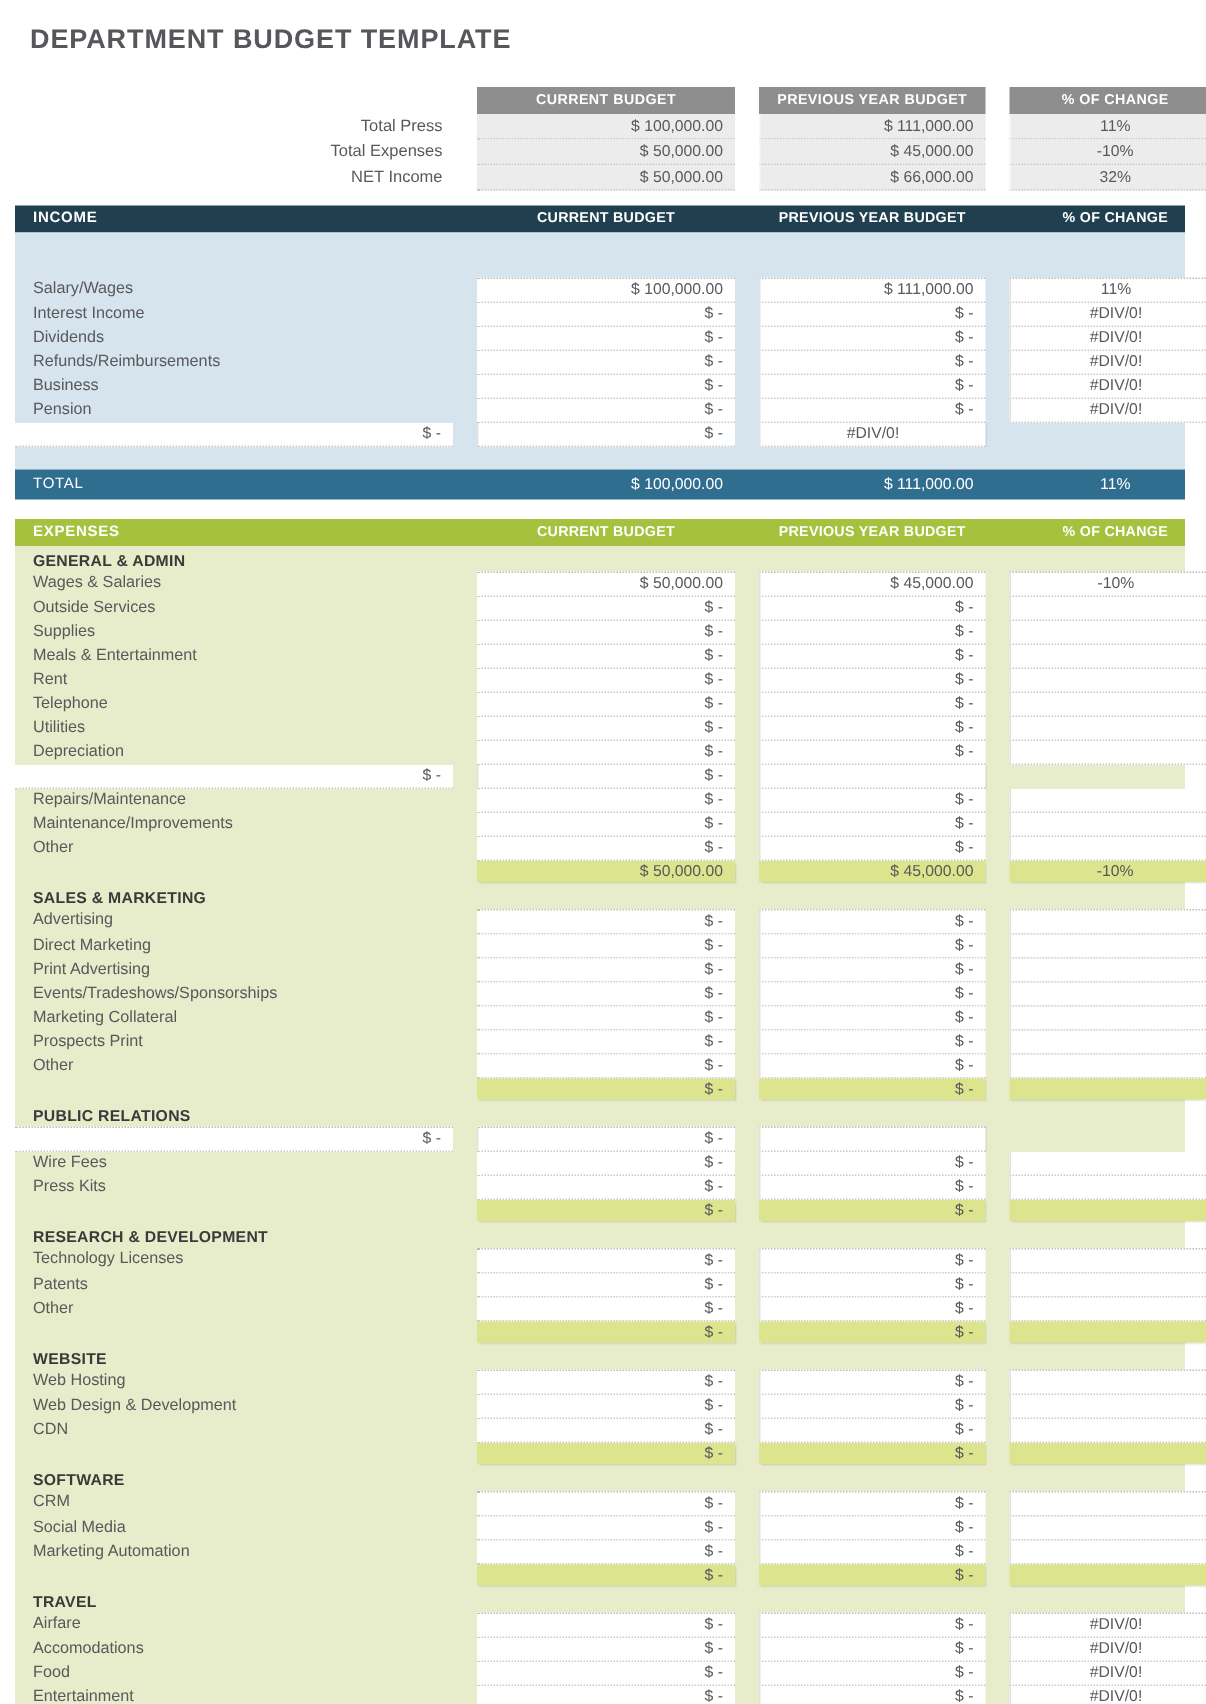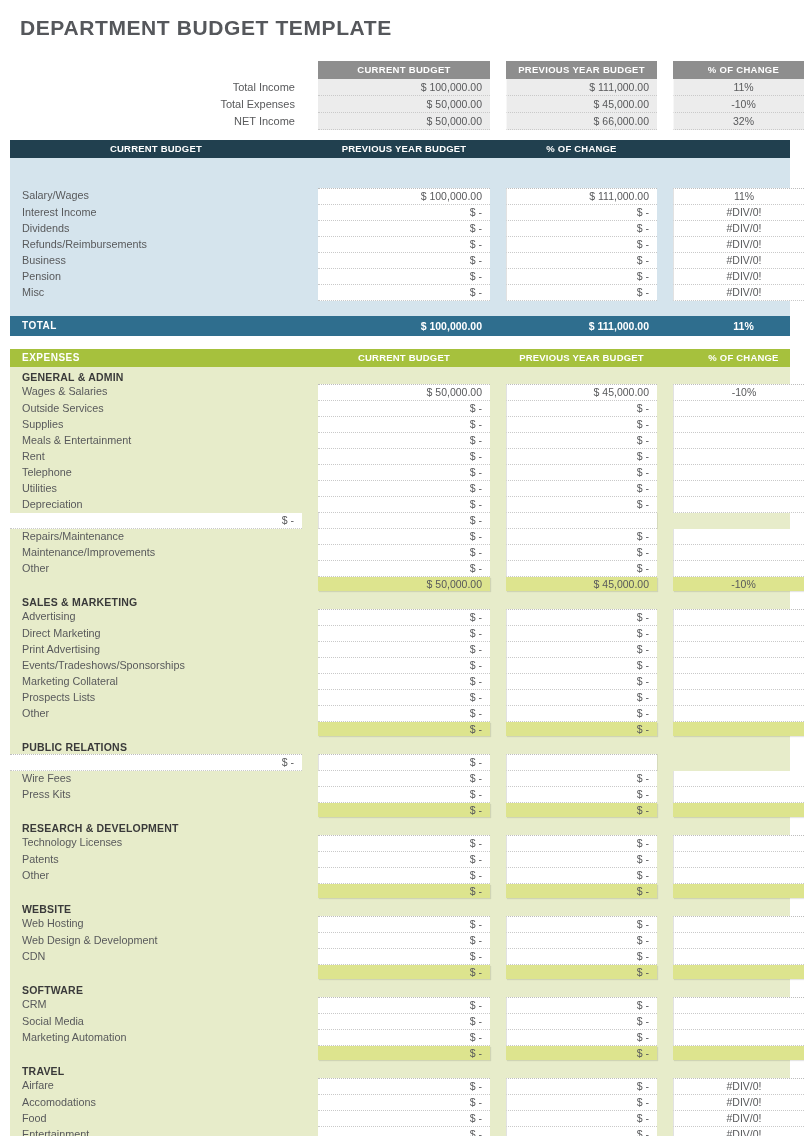--- a/index.html
+++ b/index.html
@@ -5,21 +5,21 @@
   html,body{margin:0;padding:0;}
   body{
     width:804px;height:1136px;overflow:hidden;background:#ffffff;
     font-family:"Liberation Sans",sans-serif;
   }
   .page{position:relative;width:804px;height:1136px;}
   .sheet{margin:0 14px 0 10px;width:780px;}
 
   h1.title{
     margin:0;padding:16px 0 0 20px;
-    font-size:21px;font-weight:bold;letter-spacing:.6px;
+    font-size:18px;font-weight:bold;letter-spacing:.6px;
     color:var(--title_color,#55575b);
   }
 
   
   .row-grid{display:grid;grid-template-columns:292px 172px 151px 141px 24px;gap:16px;}
 
   .num{text-align:right;padding-right:8px;}
   .pct{text-align:center;}
 
   
@@ -64,21 +64,21 @@
   .group-heading{
     margin-top:5px;height:13px;line-height:13px;padding-left:12px;
     font-size:10.5px;font-weight:bold;letter-spacing:.2px;color:#3a3a3a;
   }
   .group:first-child .group-heading{margin-top:1px;}
   .subtotal-row{color:var(--text_color,#58595b);}
   .subtotal-row .cell{height:14px;line-height:14px;font-size:10.5px;}
   .subtotal-row .val{background:var(--subtotal_band,#dde48e);box-shadow:1px 1px 1px rgba(0,0,0,0.10);}
 
   
-  .total-bar{height:20px;color:#fff;font-weight:bold;}
+  .total-bar{height:20px;color:#fff;font-weight:normal;}
   .total-bar .cell{height:20px;line-height:20px;}
   .total-bar .bar-label{font-size:10px;letter-spacing:.5px;padding-left:12px;}
   .total-bar .num,.total-bar .pct{font-size:10.5px;}
   .income-total{background:var(--income_total,#2f6e8e);}
 </style>
 </head>
 <body>
 
 <div class="page">
   <h1 class="title">DEPARTMENT BUDGET TEMPLATE</h1>
@@ -88,21 +88,21 @@
     <section class="summary">
       <div class="row-grid sum-header">
         <div></div>
         <div class="hcell">CURRENT BUDGET</div>
         <div class="hcell">PREVIOUS YEAR BUDGET</div>
         <div class="hcell">% OF CHANGE</div>
         <div></div>
       </div>
       <div id="summary-rows">
   <div class="row-grid srow">
-    <div class="slabel">Total Income</div>
+    <div class="slabel">Total Press</div>
     <div class="sval num c1">$ 100,000.00</div>
     <div class="sval num c2">$ 111,000.00</div>
     <div class="sval pct c3">11%</div>
     <div></div>
   </div>
 
   <div class="row-grid srow">
     <div class="slabel">Total Expenses</div>
     <div class="sval num c1">$ 50,000.00</div>
     <div class="sval num c2">$ 45,000.00</div>
@@ -115,20 +115,21 @@
     <div class="sval num c1">$ 50,000.00</div>
     <div class="sval num c2">$ 66,000.00</div>
     <div class="sval pct c3">32%</div>
     <div></div>
   </div>
 </div>
     </section>
 
     <section>
       <div class="row-grid bar income-bar">
+        <div class="bar-label">INCOME</div>
         <div class="colhead">CURRENT BUDGET</div>
         <div class="colhead">PREVIOUS YEAR BUDGET</div>
         <div class="colhead">% OF CHANGE</div>
         <div></div>
       </div>
       <div class="blue-body">
         <div id="income-rows" class="rows">
   <div class="row-grid data-row">
     <div class="cell rlabel">Salary/Wages</div>
     <div class="cell val num c1">$ 100,000.00</div>
@@ -171,21 +172,20 @@
 
   <div class="row-grid data-row">
     <div class="cell rlabel">Pension</div>
     <div class="cell val num c1">$ -</div>
     <div class="cell val num c2">$ -</div>
     <div class="cell val pct c3">#DIV/0!</div>
     <div></div>
   </div>
 
   <div class="row-grid data-row">
-    <div class="cell rlabel">Misc</div>
     <div class="cell val num c1">$ -</div>
     <div class="cell val num c2">$ -</div>
     <div class="cell val pct c3">#DIV/0!</div>
     <div></div>
   </div>
 </div>
       </div>
       <div class="row-grid total-bar income-total">
         <div class="cell bar-label">TOTAL</div>
         <div class="cell num">$ 100,000.00</div>
@@ -349,21 +349,21 @@
 
   <div class="row-grid data-row">
     <div class="cell rlabel">Marketing Collateral</div>
     <div class="cell val num c1">$ -</div>
     <div class="cell val num c2">$ -</div>
     <div class="cell val pct c3"></div>
     <div></div>
   </div>
 
   <div class="row-grid data-row">
-    <div class="cell rlabel">Prospects Lists</div>
+    <div class="cell rlabel">Prospects Print</div>
     <div class="cell val num c1">$ -</div>
     <div class="cell val num c2">$ -</div>
     <div class="cell val pct c3"></div>
     <div></div>
   </div>
 
   <div class="row-grid data-row">
     <div class="cell rlabel">Other</div>
     <div class="cell val num c1">$ -</div>
     <div class="cell val num c2">$ -</div>

